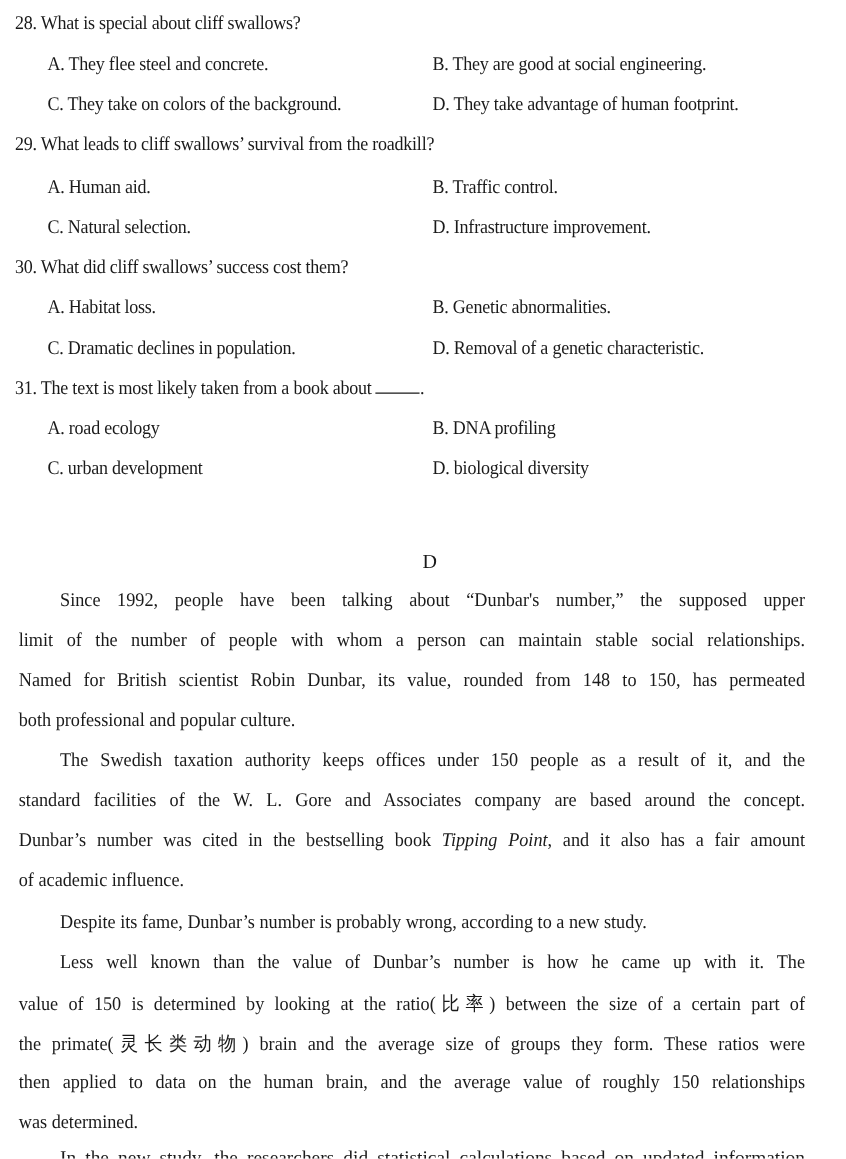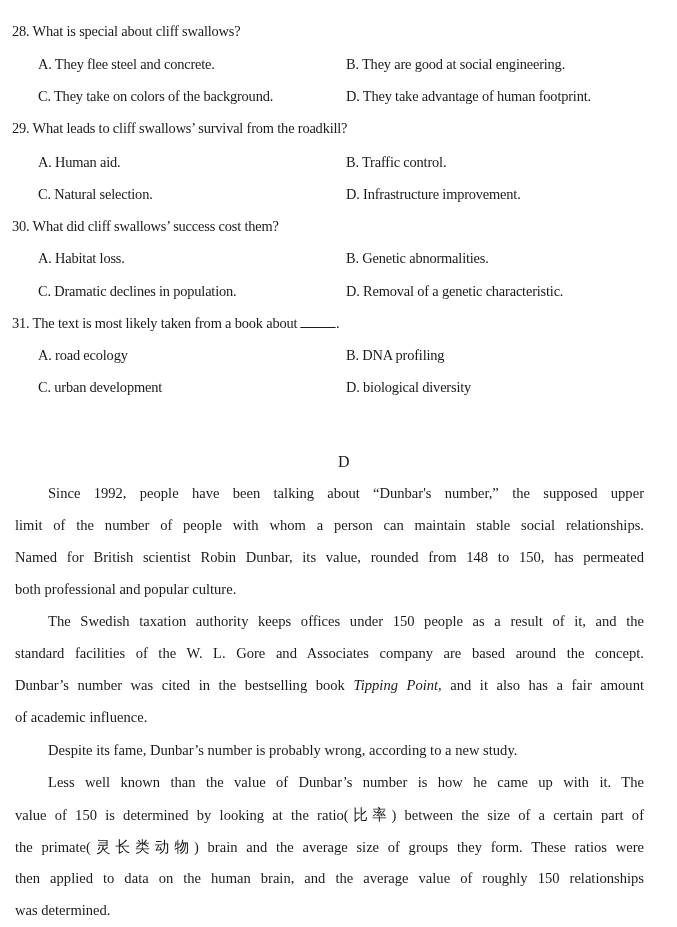--- a/index.html
+++ b/index.html
@@ -10,21 +10,21 @@
   body {
     width: 677px;
     height: 927px;
     overflow: hidden;
     position: relative;
     font-family: "Liberation Serif", "DejaVu Serif", serif;
     color: #1a1a1a;
   }
   .page {
     position: absolute;
-    left: 0; top: 12px;
+    left: 0; top: 0;
     width: 677px; height: 708px;
   }
   .q {
     position: absolute;
     left: 12px;
     font-size: 15.5px;
     letter-spacing: -0.2px;
     white-space: nowrap;
     transform: scaleX(0.93);
     transform-origin: left center;

